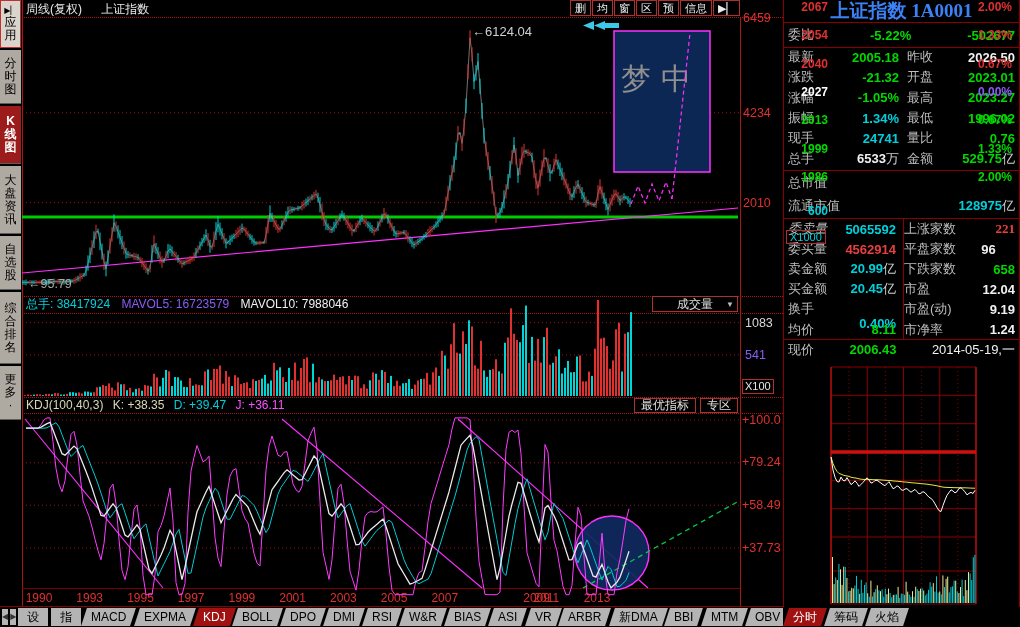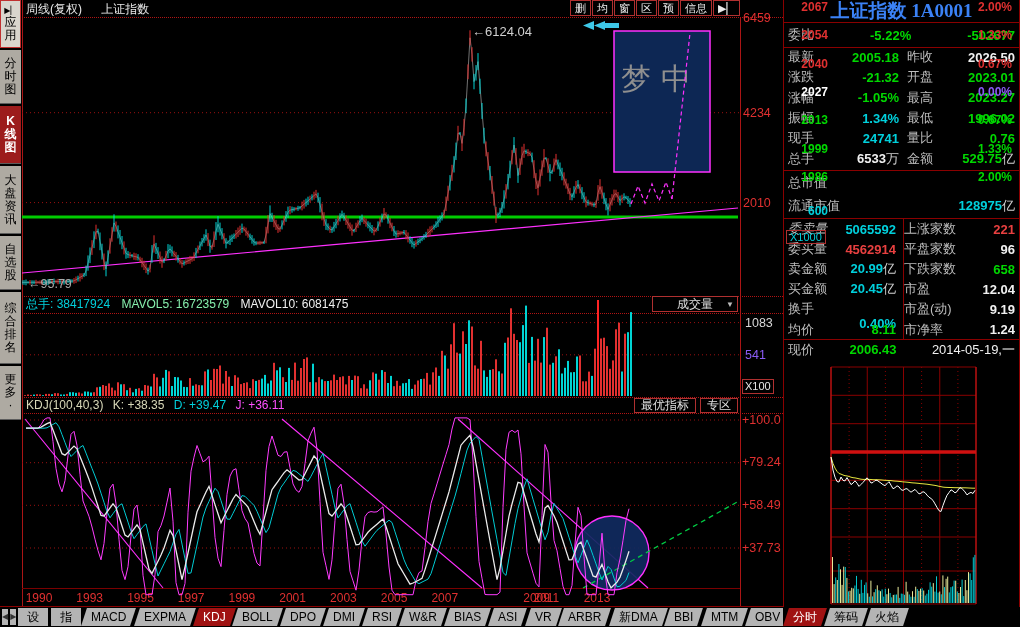--- a/index.html
+++ b/index.html
@@ -22,21 +22,21 @@
   .sbtn .sicon{font-size:8px;line-height:10px;}
   
   #mainHeader{position:absolute;left:22px;top:0;width:718px;height:17px;color:#e8e8e8;font-size:12px;}
   #hdrLeft{position:absolute;left:4px;top:1px;}
   #hdrTools{position:absolute;right:0;top:0;display:flex;}
   .tbtn{border:1px solid #b03030;color:#ececec;font-size:11px;height:16px;line-height:14px;
         padding:0 4px;margin-left:1px;background:#000;cursor:pointer;white-space:nowrap;}
   #watermark{position:absolute;left:34px;top:24px;font-size:40px;letter-spacing:6px;color:#3b3b3b;z-index:1;}
   
   .paneHdr{position:absolute;left:22px;width:718px;font-size:12px;white-space:nowrap;z-index:3;}
-  .cyan{color:#00d0dc;} .yellow{color:#86efac;} .white{color:#f0f0f0;} .green{color:#00d800;}
+  .cyan{color:#00d0dc;} .yellow{color:#8b5cf6;} .white{color:#f0f0f0;} .green{color:#00d800;}
   .red{color:#e84040;} .magenta{color:#ff50ff;} .pale{color:#d8d8b8;}
   .mini-btn{border:1px solid #b03030;color:#e0e0e0;font-size:12px;height:15px;line-height:13px;
         padding:0 6px;margin-left:4px;background:#000;cursor:pointer;display:inline-block;}
   #volDrop{position:absolute;right:2px;top:0;width:86px;height:16px;border:1px solid #b03030;
         color:#e0e0e0;font-size:12px;line-height:14px;text-align:center;cursor:pointer;}
   #volDrop .arr{position:absolute;right:3px;top:1px;font-size:8px;color:#bbb;}
   #kdjBtns{position:absolute;right:2px;top:0;}
   
   .axlab{position:absolute;color:#e03030;font-size:12.5px;}
   .axbox{position:absolute;border:1px solid #b03030;color:#e8e8e8;font-size:11px;line-height:13px;padding:0 2px;}
@@ -448,21 +448,21 @@
       <text x="472" y="36" fill="#cfcfcf" font-size="13">←6124.04</text>
       <text x="28" y="288" fill="#ababab" font-size="12.5">←95.79</text>
       <path d="M 583 25.5 l 11 -4.5 v 9 z M 594 25.5 l 11 -4.5 v 9 z M 605 23 h 14 v 5 h -14 z" fill="#3ec8e8"></path>
     </svg>
 
   <div class="dotline" style="left:22px;top:17px;width:761px"></div>
 
   <div class="paneHdr" style="top:296px;height:17px;line-height:17px">
     <span style="margin-left:4px" class="cyan">总手: 38417924</span>
     <span style="margin-left:8px" class="yellow">MAVOL5: 16723579</span>
-    <span style="margin-left:8px" class="white">MAVOL10: 6081475</span>
+    <span style="margin-left:8px" class="white">MAVOL10: 7988046</span>
     <div id="volDrop">
       <span>成交量</span>
       <span class="arr">▼</span>
     </div>
   </div>
   <div class="dotline" style="left:22px;top:296px;width:761px"></div>
   <div class="dotline" style="left:22px;top:313px;width:761px"></div>
 
   <svg id="svgVol" class="ovis" viewBox="22 314 718 83" width="718" height="83" style="left:22px;top:314px;z-index:2">
       <line x1="22" y1="322.6" x2="740" y2="322.6" stroke="#9a1010" stroke-width="1" stroke-dasharray="1,3"></line>
@@ -784,27 +784,27 @@
           <span class="ql">流通市值</span>
           <span class="qv cyan" style="flex: 1 1 0%; text-align: right;">128975<span class="unit">亿</span></span>
         </div>
       </div>
     <div class="rphline" style="top:218px"></div>
     <div id="qDetail">
         <div class="qrow" style="top: 219px; height: 20px;">
           <span class="ql" style="width: 48px; font-style: italic;">委卖量</span>
           <span class="qv cyan" style="width: 64px; text-align: right; padding-right: 4px;">5065592</span>
           <span class="ql" style="width: 62px; padding-left: 4px;">上涨家数</span>
-          <span class="qv red" style="flex: 1 1 0%; text-align: right;">221</span>
+          <span class="qv red" style="flex: 1 1 0%; text-align: right; font-family: Liberation Serif, serif;">221</span>
         </div>
         <div class="qrow" style="top: 239.1px; height: 20px;">
           <span class="ql" style="width: 48px;">委买量</span>
           <span class="qv red" style="width: 64px; text-align: right; padding-right: 4px;">4562914</span>
           <span class="ql" style="width: 62px; padding-left: 4px;">平盘家数</span>
-          <span class="qv white" style="flex: 1 1 0%; text-align: right;">96</span>
+          <span class="qv white" style="flex: 1 1 0%; text-align: center;">96</span>
         </div>
         <div class="qrow" style="top: 259.2px; height: 20px;">
           <span class="ql" style="width: 48px;">卖金额</span>
           <span class="qv cyan" style="width: 64px; text-align: right; padding-right: 4px;">20.99<span class="unit">亿</span></span>
           <span class="ql" style="width: 62px; padding-left: 4px;">下跌家数</span>
           <span class="qv green" style="flex: 1 1 0%; text-align: right;">658</span>
         </div>
         <div class="qrow" style="top: 279.3px; height: 20px;">
           <span class="ql" style="width: 48px;">买金额</span>
           <span class="qv cyan" style="width: 64px; text-align: right; padding-right: 4px;">20.45<span class="unit">亿</span></span>

